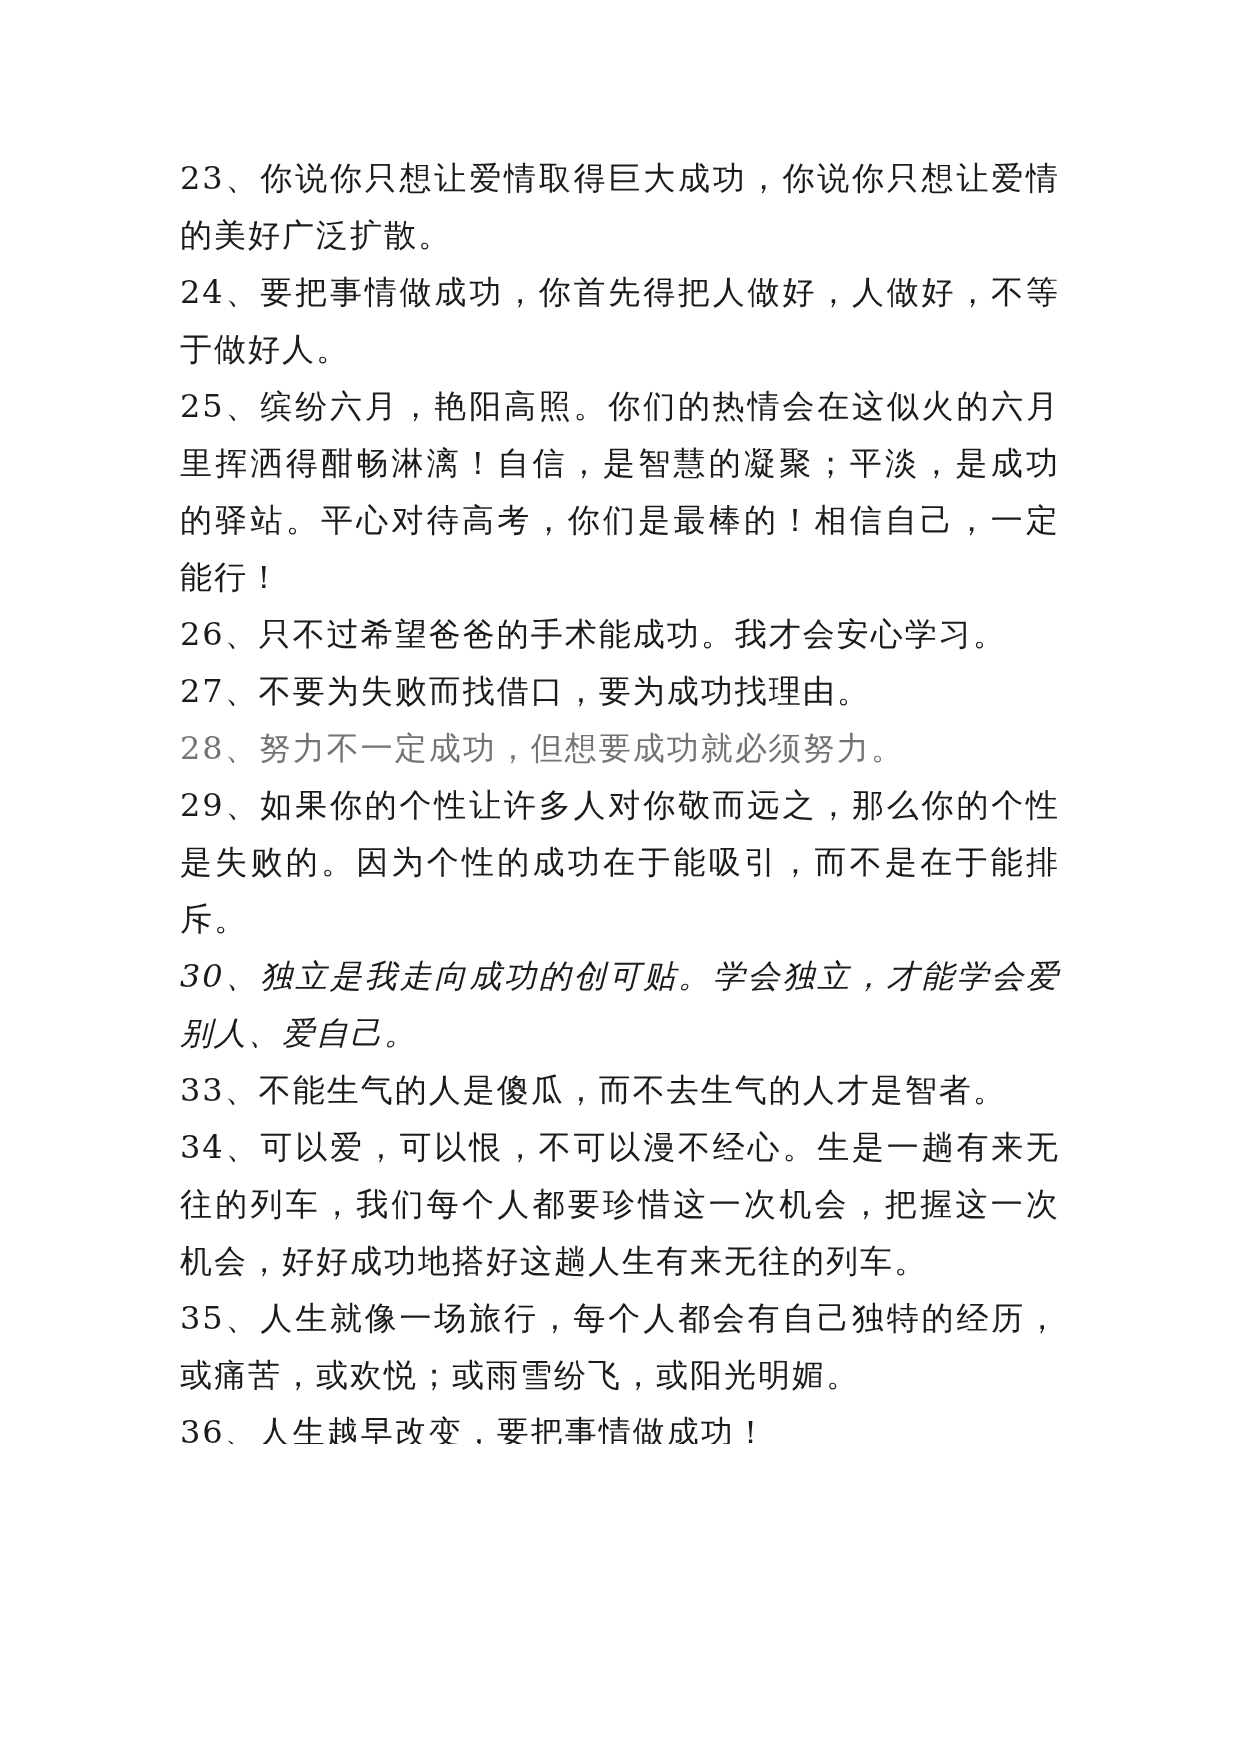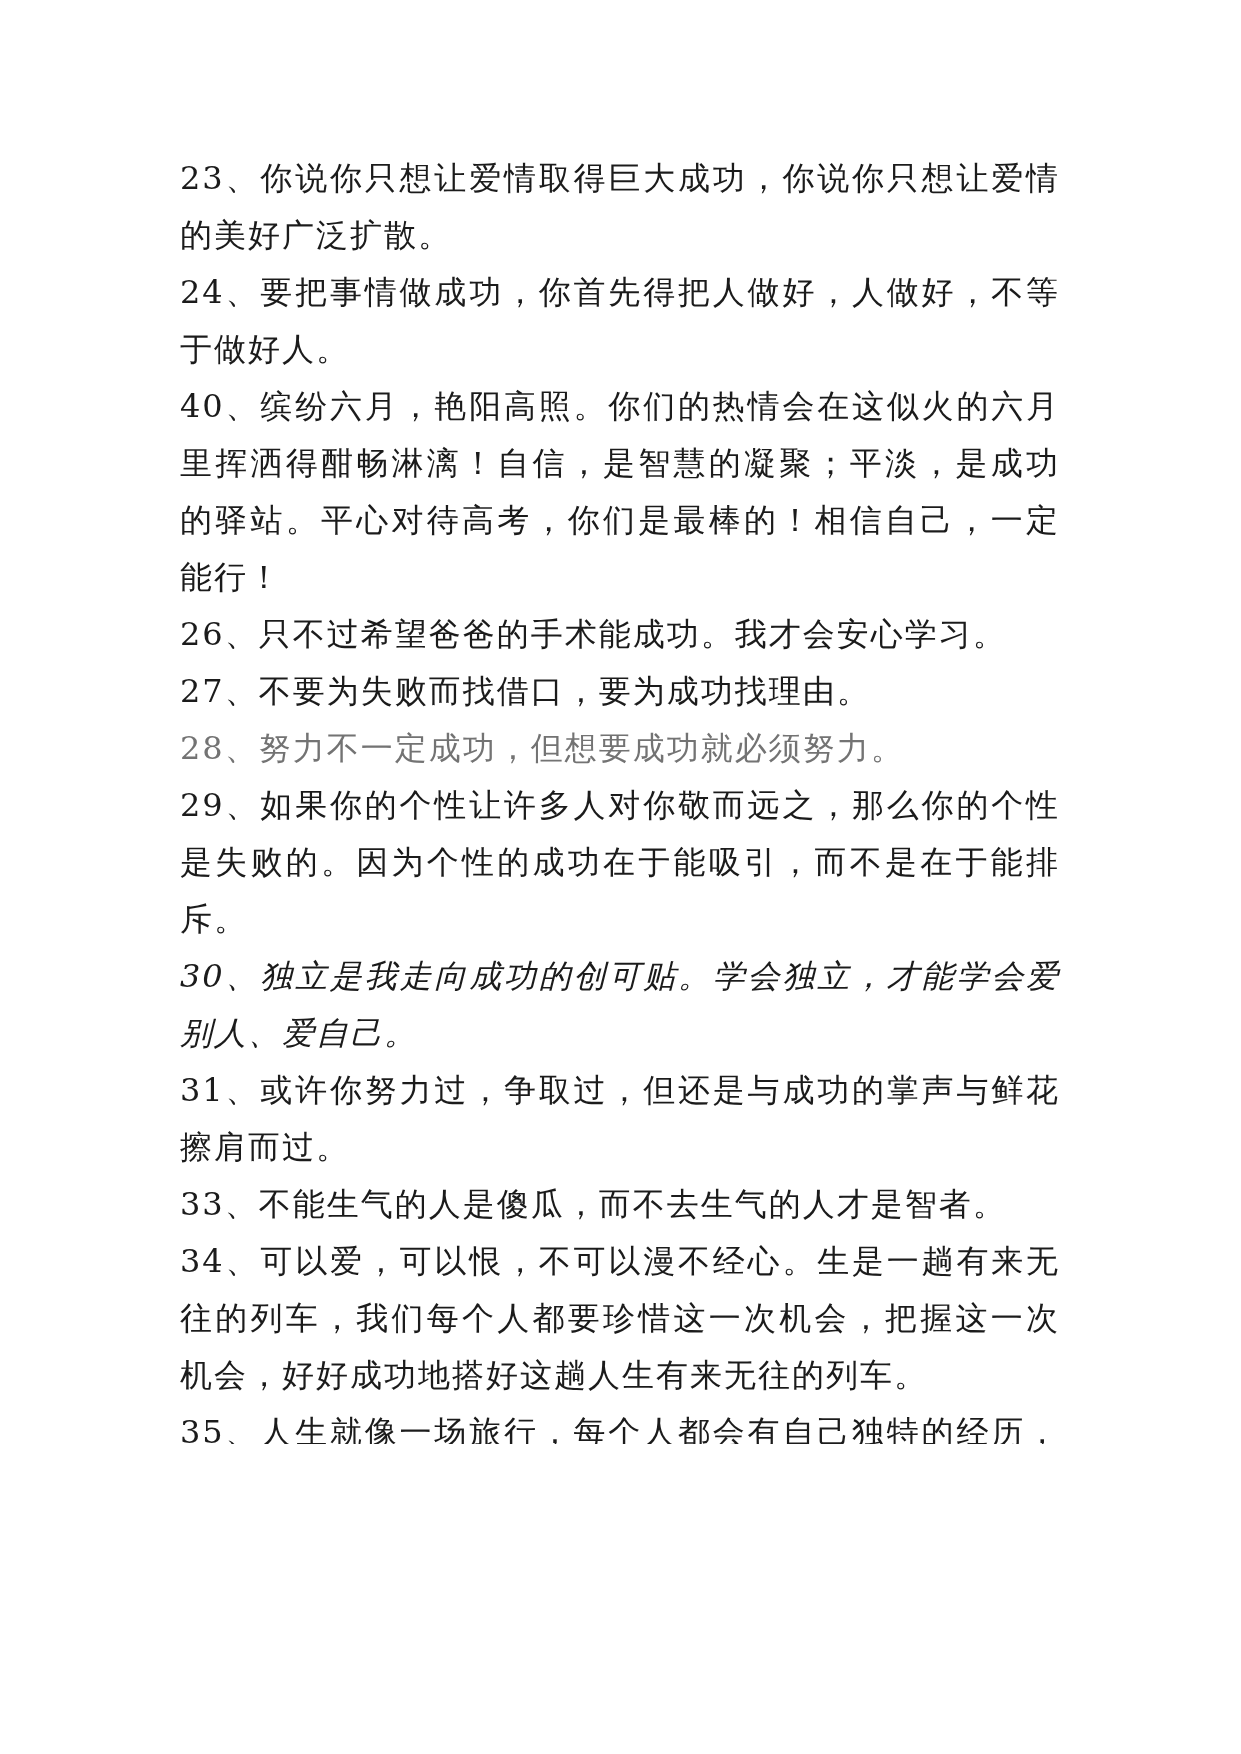--- a/index.html
+++ b/index.html
@@ -39,25 +39,24 @@
     color: inherit;
   }
 </style>
 </head>
 <body>
 
 <div class="page" style="background: rgb(255, 255, 255);">
   <div class="text-block" id="quote-list">
       <p class="quote" style="color: rgb(27, 27, 27);"><span class="quote-number">23</span><span class="quote-separator">、</span><span class="quote-text">你说你只想让爱情取得巨大成功，你说你只想让爱情的美好广泛扩散。</span></p>
       <p class="quote" style="color: rgb(27, 27, 27);"><span class="quote-number">24</span><span class="quote-separator">、</span><span class="quote-text">要把事情做成功，你首先得把人做好，人做好，不等于做好人。</span></p>
-      <p class="quote" style="color: rgb(27, 27, 27);"><span class="quote-number">40</span><span class="quote-separator">、</span><span class="quote-text">缤纷六月，艳阳高照。你们的热情会在这似火的六月里挥洒得酣畅淋漓！自信，是智慧的凝聚；平淡，是成功的驿站。平心对待高考，你们是最棒的！相信自己，一定能行！</span></p>
+      <p class="quote" style="color: rgb(27, 27, 27);"><span class="quote-number">25</span><span class="quote-separator">、</span><span class="quote-text">缤纷六月，艳阳高照。你们的热情会在这似火的六月里挥洒得酣畅淋漓！自信，是智慧的凝聚；平淡，是成功的驿站。平心对待高考，你们是最棒的！相信自己，一定能行！</span></p>
       <p class="quote" style="color: rgb(27, 27, 27);"><span class="quote-number">26</span><span class="quote-separator">、</span><span class="quote-text">只不过希望爸爸的手术能成功。我才会安心学习。</span></p>
       <p class="quote" style="color: rgb(27, 27, 27);"><span class="quote-number">27</span><span class="quote-separator">、</span><span class="quote-text">不要为失败而找借口，要为成功找理由。</span></p>
       <p class="quote" style="color: #737373;"><span class="quote-number">28</span><span class="quote-separator">、</span><span class="quote-text">努力不一定成功，但想要成功就必须努力。</span></p>
       <p class="quote" style="color: rgb(27, 27, 27);"><span class="quote-number">29</span><span class="quote-separator">、</span><span class="quote-text">如果你的个性让许多人对你敬而远之，那么你的个性是失败的。因为个性的成功在于能吸引，而不是在于能排斥。</span></p>
       <p class="quote" style="color: rgb(27, 27, 27); font-style: italic;"><span class="quote-number">30</span><span class="quote-separator">、</span><span class="quote-text">独立是我走向成功的创可贴。学会独立，才能学会爱别人、爱自己。</span></p>
-      <p class="quote" style="color: rgb(27, 27, 27);"><span class="quote-number">31</span><span class="quote-separator">、</span><span class="quote-text">或许你努力过，争取过，但还是与成功的掌声与鲜花擦肩而过。</span></p>
       <p class="quote" style="color: rgb(27, 27, 27);"><span class="quote-number">33</span><span class="quote-separator">、</span><span class="quote-text">不能生气的人是傻瓜，而不去生气的人才是智者。</span></p>
       <p class="quote" style="color: rgb(27, 27, 27);"><span class="quote-number">34</span><span class="quote-separator">、</span><span class="quote-text">可以爱，可以恨，不可以漫不经心。生是一趟有来无往的列车，我们每个人都要珍惜这一次机会，把握这一次机会，好好成功地搭好这趟人生有来无往的列车。</span></p>
       <p class="quote" style="color: rgb(27, 27, 27);"><span class="quote-number">35</span><span class="quote-separator">、</span><span class="quote-text">人生就像一场旅行，每个人都会有自己独特的经历，或痛苦，或欢悦；或雨雪纷飞，或阳光明媚。</span></p>
       <p class="quote" style="color: rgb(27, 27, 27);"><span class="quote-number">36</span><span class="quote-separator">、</span><span class="quote-text">人生越早改变，要把事情做成功！</span></p>
     </div>
 </div>
 
 </body></html>

